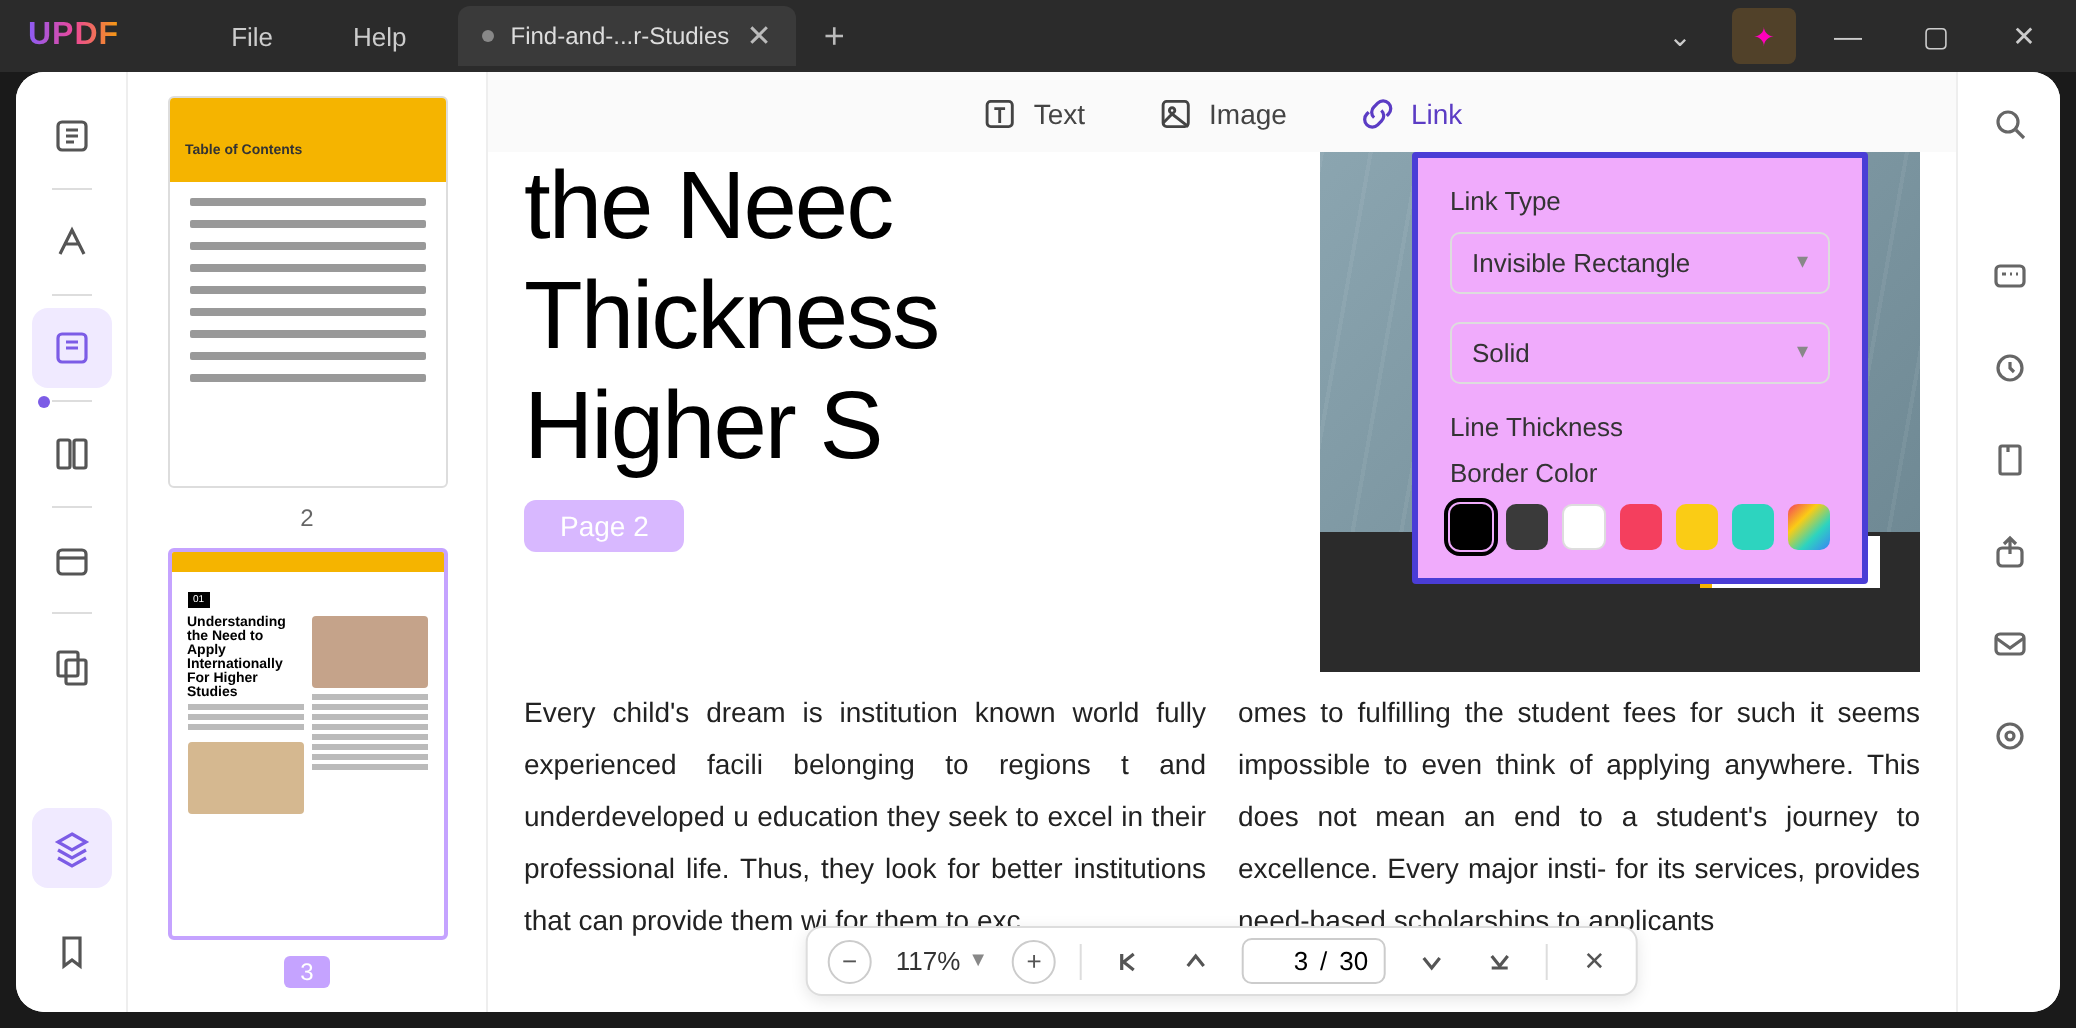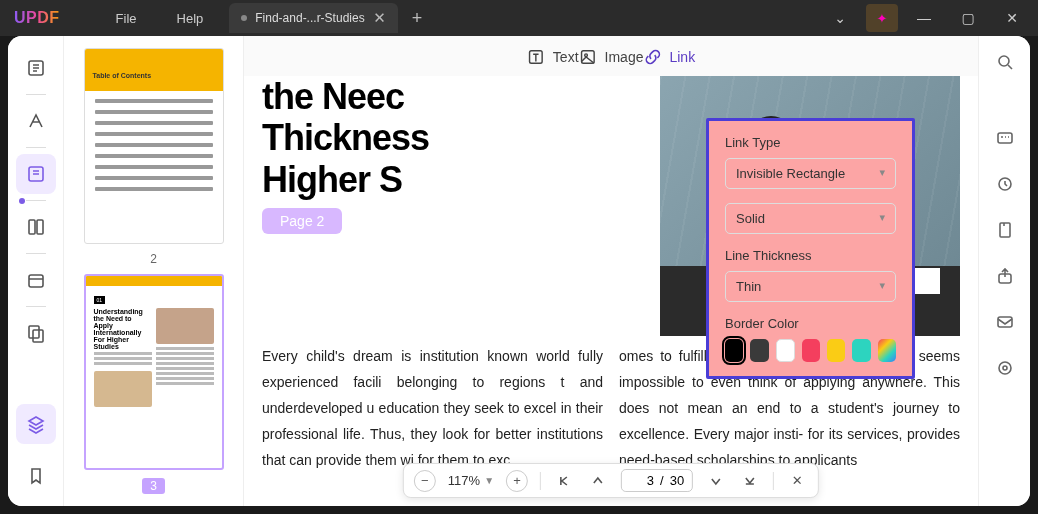--- a/index.html
+++ b/index.html
@@ -28,37 +28,37 @@
 .thumb .yellow-band { height: 42px; background: #f5b400; padding: 5px 8px; font-size: 6px; color: #333; }
 .thumb .yellow-thin { height: 10px; background: #f5b400; }
 .thumb .toc-lines { padding: 8px 10px; }
 .thumb .toc-line { height: 4px; background: #999; margin-bottom: 7px; border-radius: 1px; }
 .thumb2 { font-size: 5px; padding: 6px 8px; }
 .thumb2 .h { font-weight: 700; font-size: 7px; margin-bottom: 2px; }
 .thumb2 .cols { display: flex; gap: 4px; }
 .thumb2 .col { flex: 1; }
 .thumb2 .img { background: #c5a38a; height: 36px; border-radius: 2px; margin-bottom: 3px; }
 .canvas { flex: 1; position: relative; background: #fafafa; overflow: hidden; }
-.top-tools { position: absolute; top: 6px; left: 50%; transform: translateX(-50%); display: flex; padding: 6px 14px; z-index: 3; text-align: center; }
+.top-tools { position: absolute; top: 6px; left: 50%; transform: translateX(-50%); display: flex; gap: 36px; padding: 6px 14px; z-index: 3; text-align: center; }
 .top-tool { display: flex; align-items: center; gap: 8px; color: #444; font-size: 14px; cursor: pointer; }
 .top-tool.active { color: #5b3cc4; }
 .page { position: absolute; top: 40px; left: 0; right: 0; bottom: 0; background: #fff; padding: 0 18px; }
-.page h1 { font-size: 36px; font-weight: 700; letter-spacing: -1px; line-height: 1.15; }
+.page h1 { font-size: 48px; font-weight: 400; letter-spacing: -1px; line-height: 1.15; }
 .body-cols { display: flex; gap: 16px; margin-top: 8px; }
 .body-col { flex: 1; font-size: 14px; line-height: 1.85; color: #222; text-align: justify; }
 .page-btn { background: #d8b8ff; color: #fff; padding: 5px 18px; border-radius: 6px; font-size: 14px; display: inline-block; margin: 8px 0; text-align: right; }
 .photo { width: 300px; height: 260px; background: linear-gradient(135deg, #8ba5b0 0%, #6b8590 100%); position: relative; overflow: hidden; }
 .photo::before { content:''; position:absolute; inset:0; background: repeating-linear-gradient(100deg, rgba(255,255,255,0.06) 0 2px, transparent 2px 24px); }
 .photo .person { position:absolute; left: 72px; top: 64px; width: 80px; height: 120px; background: #3a5a8a; border-radius: 20px 20px 0 0; }
 .photo .head { position:absolute; left: 90px; top: 42px; width: 42px; height: 42px; background: #d9a57a; border-radius: 50%; }
 .photo .headset { position:absolute; left: 86px; top: 40px; width: 50px; height: 30px; border: 4px solid #222; border-bottom: none; border-radius: 30px 30px 0 0; }
 .photo .desk { position:absolute; left: 0; bottom: 0; width: 100%; height: 70px; background: #2b2b2b; }
 .photo .book { position:absolute; right: 20px; bottom: 42px; width: 90px; height: 26px; background: #fff; border-left: 6px solid #f5b400; }
 .photo .laptop { position:absolute; left: 150px; bottom: 58px; width: 100px; height: 62px; background: #c0c0c0; border-radius: 3px; }
-.link-panel { position: absolute; top: 40px; left: 462px; width: 209px; background: #fca5a5; border: 3px solid #4a3dd6; border-radius: 2px; padding: 14px 16px; z-index: 5; margin-top: 42px; }
+.link-panel { position: absolute; top: 40px; left: 462px; width: 228px; background: #f0abfc; border: 3px solid #4a3dd6; border-radius: 2px; padding: 14px 16px; z-index: 5; }
 .link-panel .lbl { font-size: 13px; color: #333; margin-bottom: 8px; }
 .link-panel .dd { border: 1px solid #ddd; border-radius: 5px; padding: 7px 10px; font-size: 13px; color: #333; margin-bottom: 14px; position: relative; cursor: pointer; }
 .link-panel .dd::after { content: '▾'; position: absolute; right: 10px; top: 7px; color: #888; font-size: 11px; }
 .colors { display: flex; gap: 7px; margin-top: 6px; }
 .swatch { width: 23px; height: 23px; border-radius: 5px; cursor: pointer; }
 .swatch.sel { outline: 2px solid #000; outline-offset: 1px; }
 .right-tools { width: 52px; background: #fff; border-left: 1px solid #eee; display: flex; flex-direction: column; align-items: center; padding-top: 12px; gap: 18px; }
 .rt-btn { width: 28px; height: 28px; display: flex; align-items: center; justify-content: center; color: #666; cursor: pointer; }
 .bottom-bar { position: absolute; bottom: 8px; left: 50%; transform: translateX(-50%); background: #fff; border: 1px solid #ddd; border-radius: 8px; padding: 5px 10px; display: flex; align-items: center; gap: 12px; box-shadow: 0 2px 8px rgba(0,0,0,0.1); z-index: 6; }
 .bb-btn { width: 22px; height: 22px; border: 1px solid #ccc; border-radius: 50%; display: flex; align-items: center; justify-content: center; font-size: 13px; color: #555; cursor: pointer; }
@@ -230,21 +230,20 @@
         <div class="body-col">Every child's dream is institution known world fully experienced facili belonging to regions t and underdeveloped u education they seek to excel in their professional life. Thus, they look for better institutions that can provide them wi for them to exc</div>
         <div class="body-col">omes to fulfilling the student fees for such it seems impossible to even think of applying anywhere. This does not mean an end to a student's journey to excellence. Every major insti- for its services, provides need-based scholarships to applicants</div>
       </div>
     </div>
 
     <div class="link-panel">
       <div class="lbl">Link Type</div>
       <div class="dd">Invisible Rectangle</div>
       <div class="dd">Solid</div>
       <div class="lbl">Line Thickness</div>
-      <div class="dd">Thin</div>
       <div class="lbl">Border Color</div>
       <div class="colors">
         <div class="swatch sel" style="background:#000"></div>
         <div class="swatch" style="background:#3a3a3a"></div>
         <div class="swatch" style="background:#fff;border:1px solid #ddd"></div>
         <div class="swatch" style="background:#f43f5e"></div>
         <div class="swatch" style="background:#facc15"></div>
         <div class="swatch" style="background:#2dd4bf"></div>
         <div class="swatch" style="background:linear-gradient(135deg,#f43f5e,#facc15,#2dd4bf,#3b82f6)"></div>
       </div>

